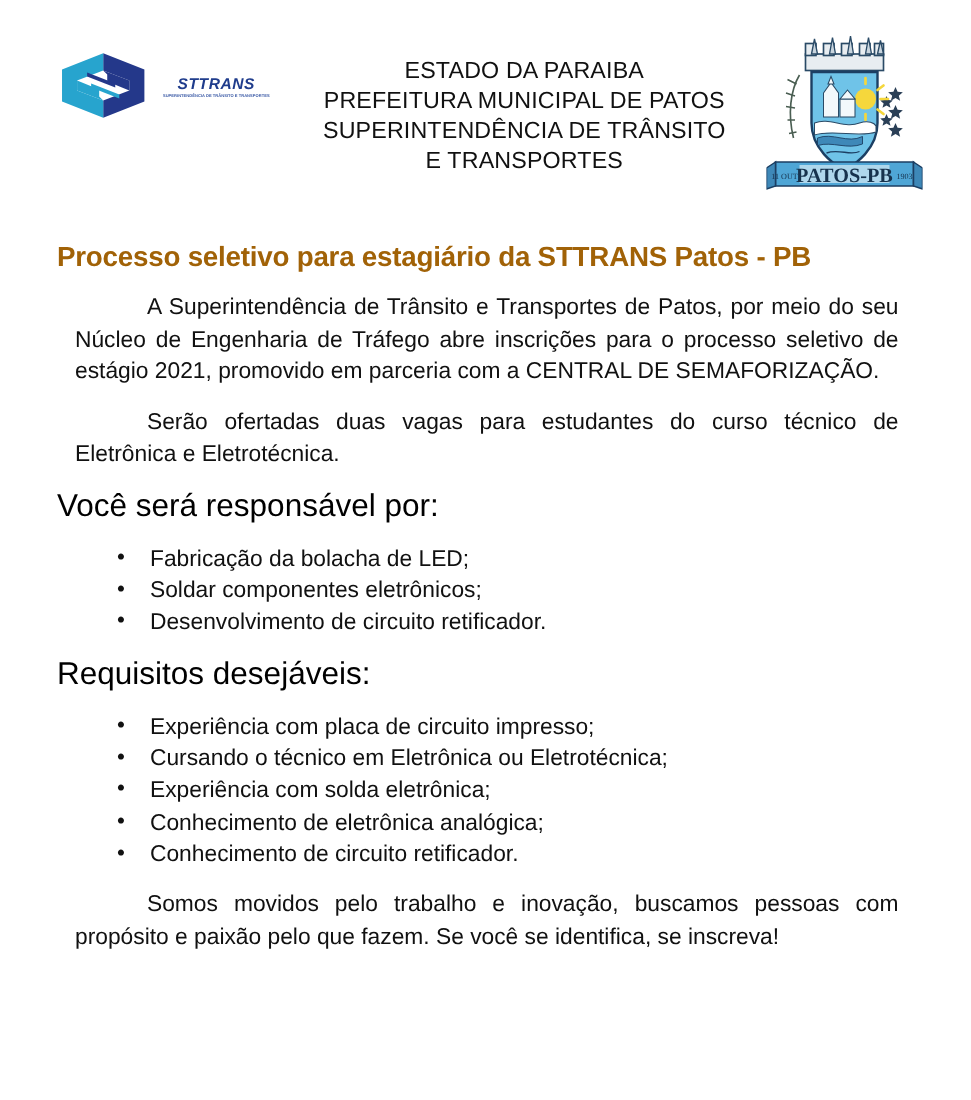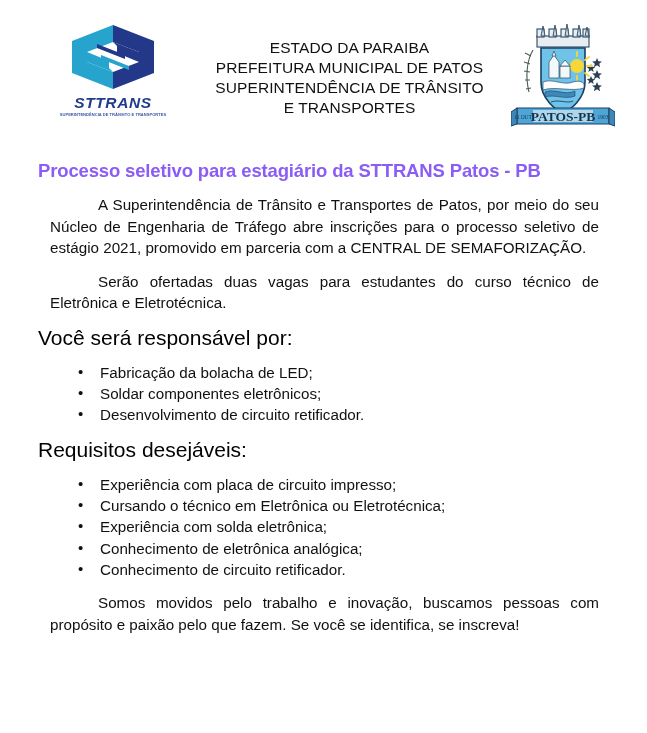--- a/index.html
+++ b/index.html
@@ -25,21 +25,21 @@
     justify-content: space-between;
     padding: 18px 28px 0 38px;
     box-sizing: border-box;
   }
 
   
   .sttrans-logo {
     width: 150px;
     flex: 0 0 150px;
     display: flex;
-    flex-direction: column;
+    flex-direction: row;
     align-items: center;
     padding-top: 6px;
   }
   .sttrans-mark {
     width: 92px;
     height: 66px;
   }
   .sttrans-wordmark {
     margin-top: 3px;
     width: 132px;
@@ -77,21 +77,21 @@
   .doc-body {
     padding: 0 36px 0 38px;
     box-sizing: border-box;
   }
 
   .doc-title {
     font-size: 18.5px;
     font-weight: bold;
     letter-spacing: -0.15px;
     margin: 20px 0 0 0;
-    color: #8b5cf6;
+    color: #a16207;
   }
 
   p.para {
     font-size: 15.2px;
     line-height: 1.42;
     text-align: justify;
     text-indent: 48px;
     margin: 12px;
     color: #111;
   }

